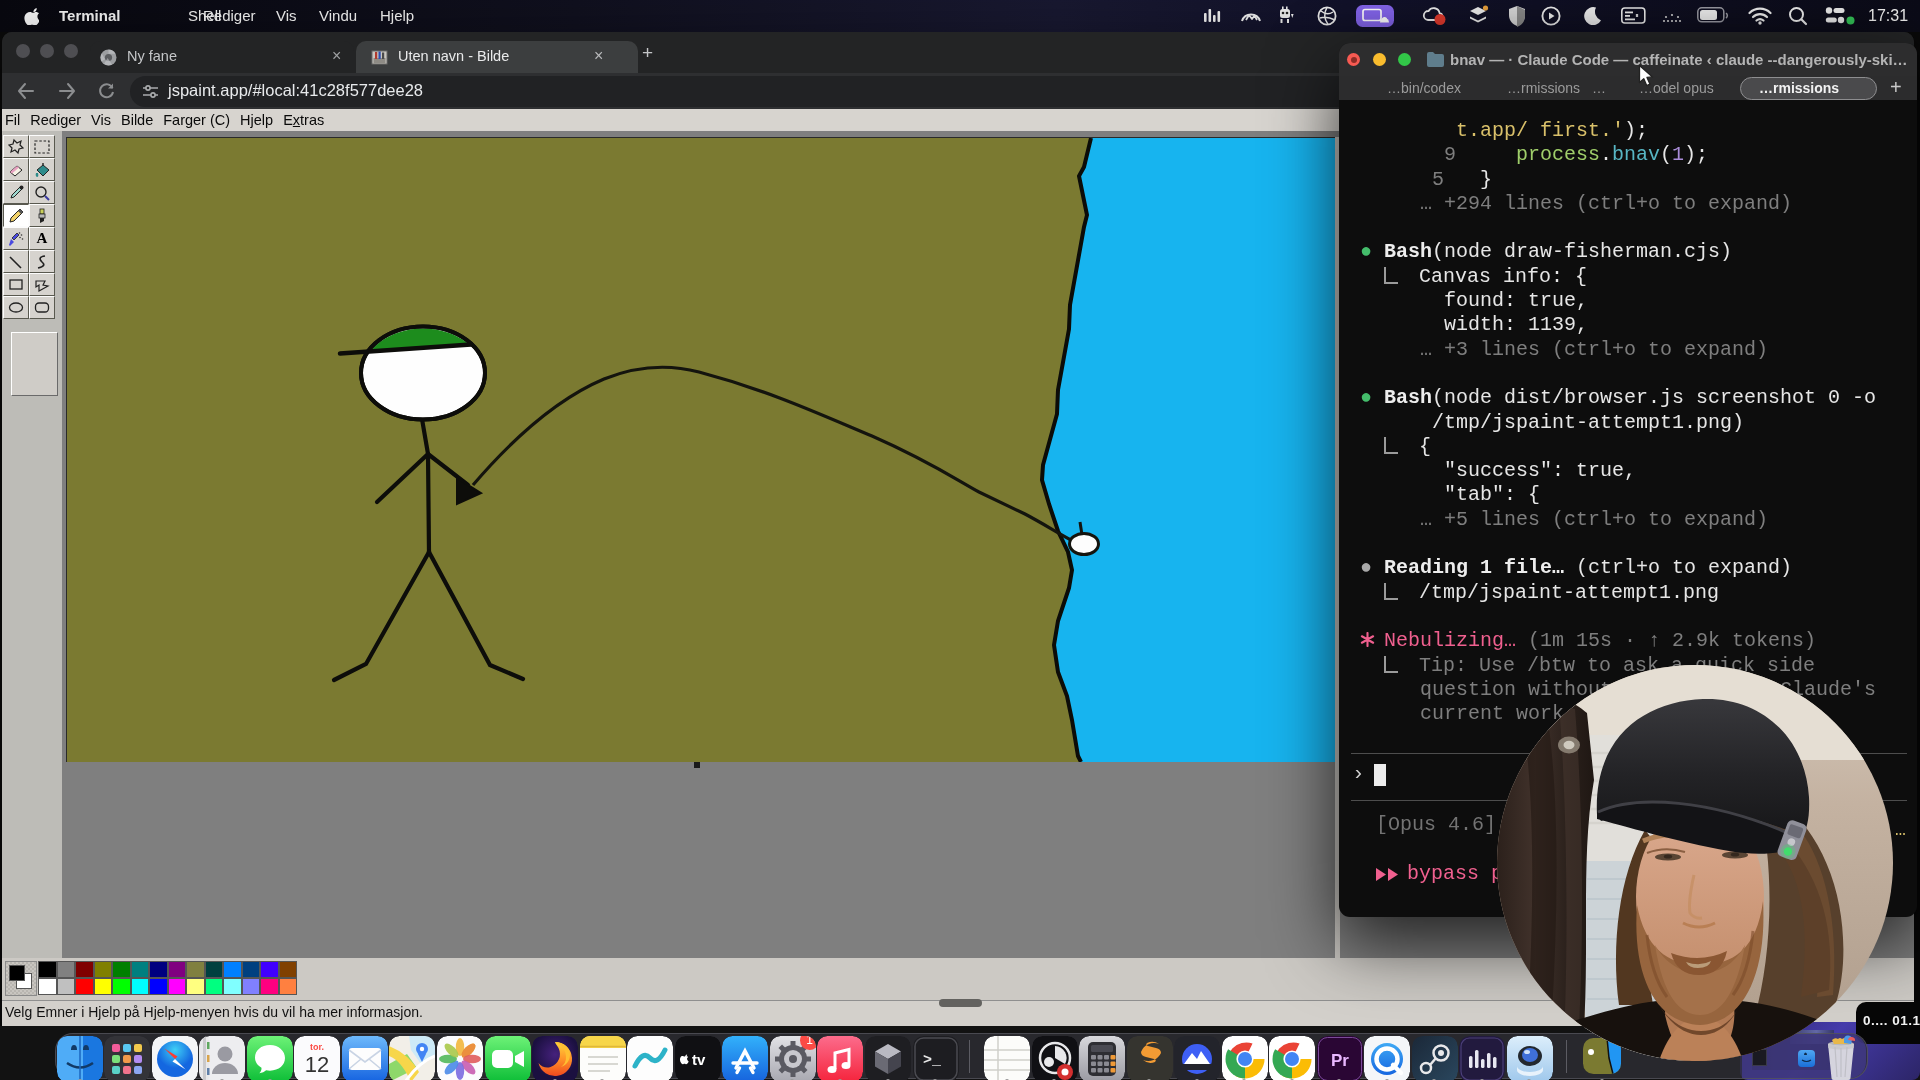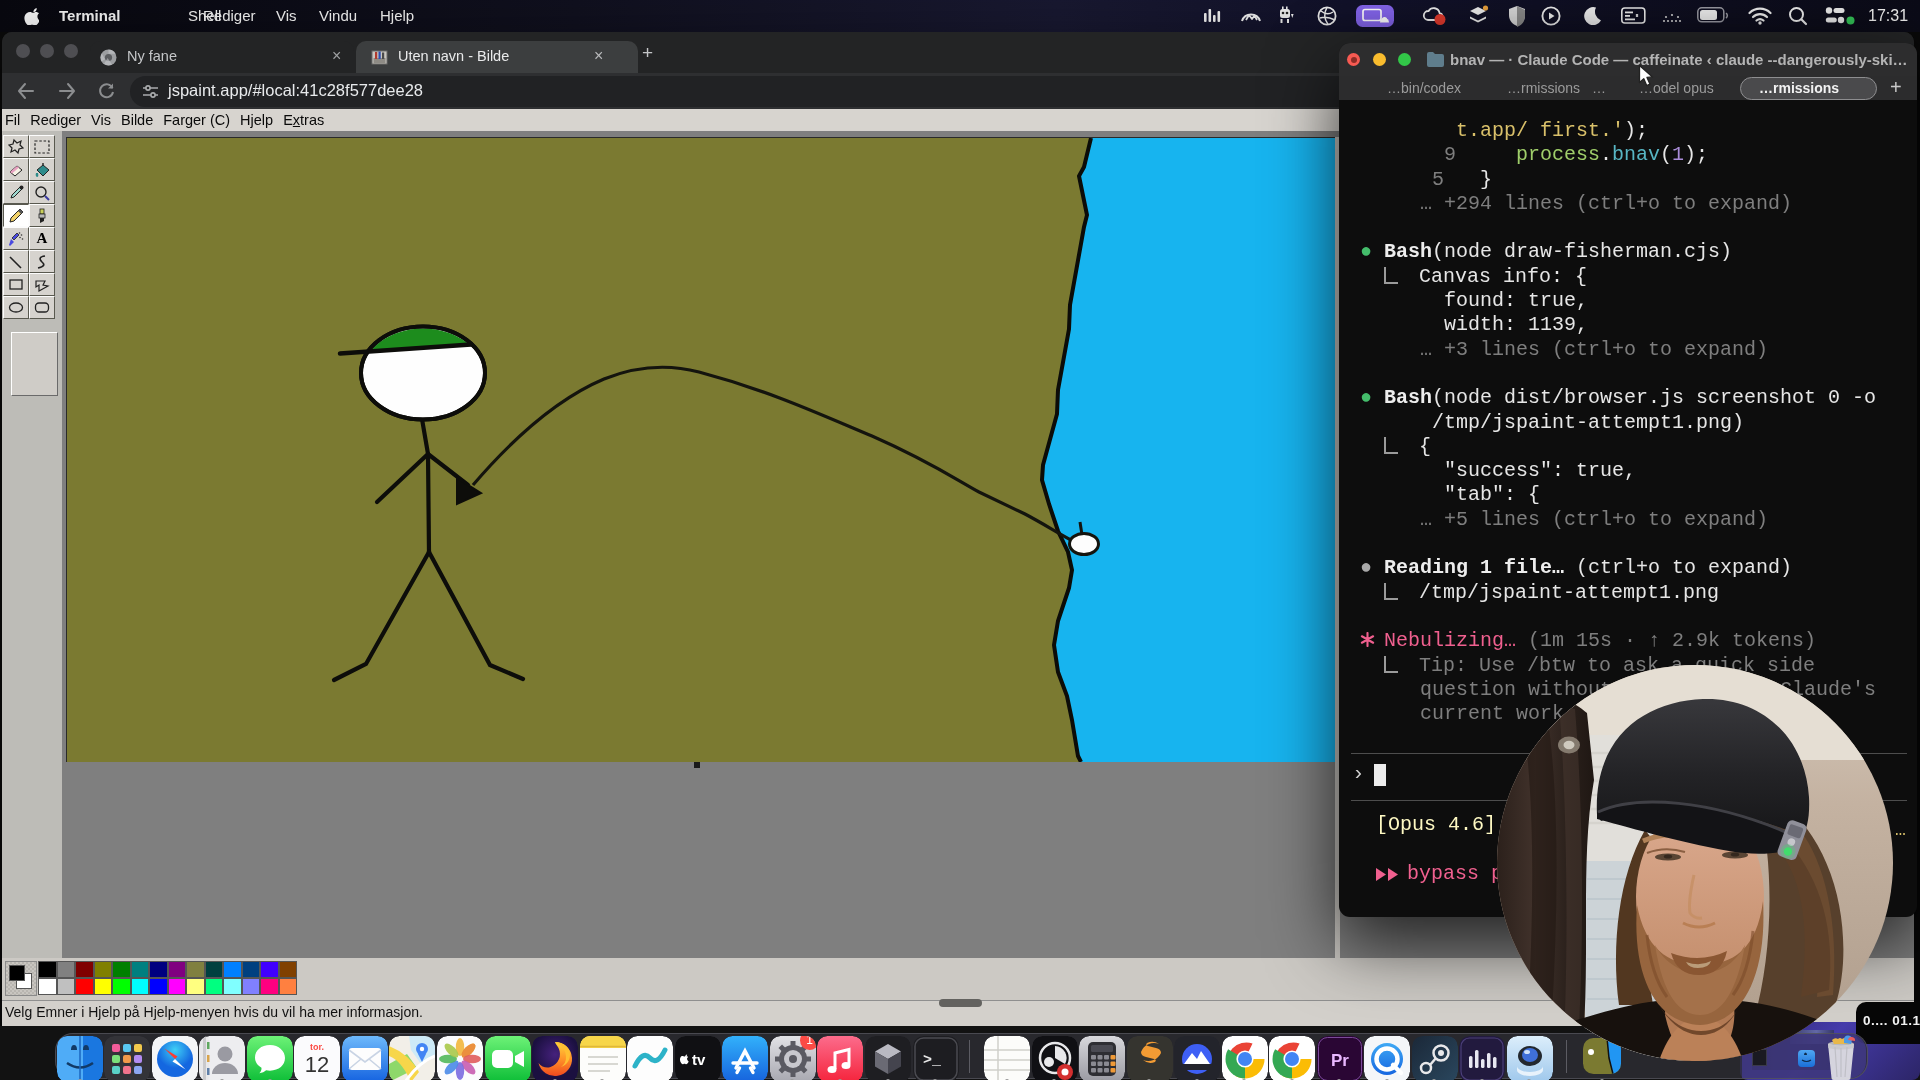--- a/index.html
+++ b/index.html
@@ -389,21 +389,21 @@
             <path d="M7.5,1 L7.5,14 M1.9,4.25 L13.1,10.75 M1.9,10.75 L13.1,4.25"></path>
           </g>
         </svg><span class="pk">Nebulizing…</span> <span class="tg">(1m 15s · ↑ 2.9k tokens)</span>
   <span class="lbr"></span><span class="tg">Tip: Use /btw to ask a quick side</span>
 <span class="tg">     question without interrupting Claude's</span>
 <span class="tg">     current work</span></pre>
  <div class="abs" style="left:12px;top:710px;width:556px;height:1px;background:#4d4d4d;"></div>
  <div class="abs" style="left:12px;top:757px;width:556px;height:1px;background:#4d4d4d;"></div>
  <span class="abs" style="left:13px;top:719px;font-family:'Liberation Mono',monospace;font-size:21px;color:#d0d0d0;">›</span>
  <div class="abs" style="left:35px;top:721px;width:12px;height:22px;background:#ececec;"></div>
- <span class="abs" style="left:37px;top:770px;font-family:'Liberation Mono',monospace;font-size:20px;color:#fef9c3;">[Opus 4.6]</span>
+ <span class="abs" style="left:37px;top:770px;font-family:'Liberation Mono',monospace;font-size:20px;color:#737373;">[Opus 4.6]</span>
  <svg class="abs" style="left:36px;top:824px" width="26" height="15" viewBox="0 0 26 15">
         <g fill="#f0608f">
           <path d="M1,1 l10,6.5 -10,6.5z"></path>
           <path d="M13,1 l10,6.5 -10,6.5z"></path>
         </g>
       </svg>
  <span class="abs" style="left:68px;top:819px;font-family:'Liberation Mono',monospace;font-size:20px;color:#f0608f;">bypass p</span>
  <span class="abs" style="left:556px;top:777px;font-family:'Liberation Mono',monospace;font-size:18px;color:#d9c06a;">…</span>
 </div>
 

